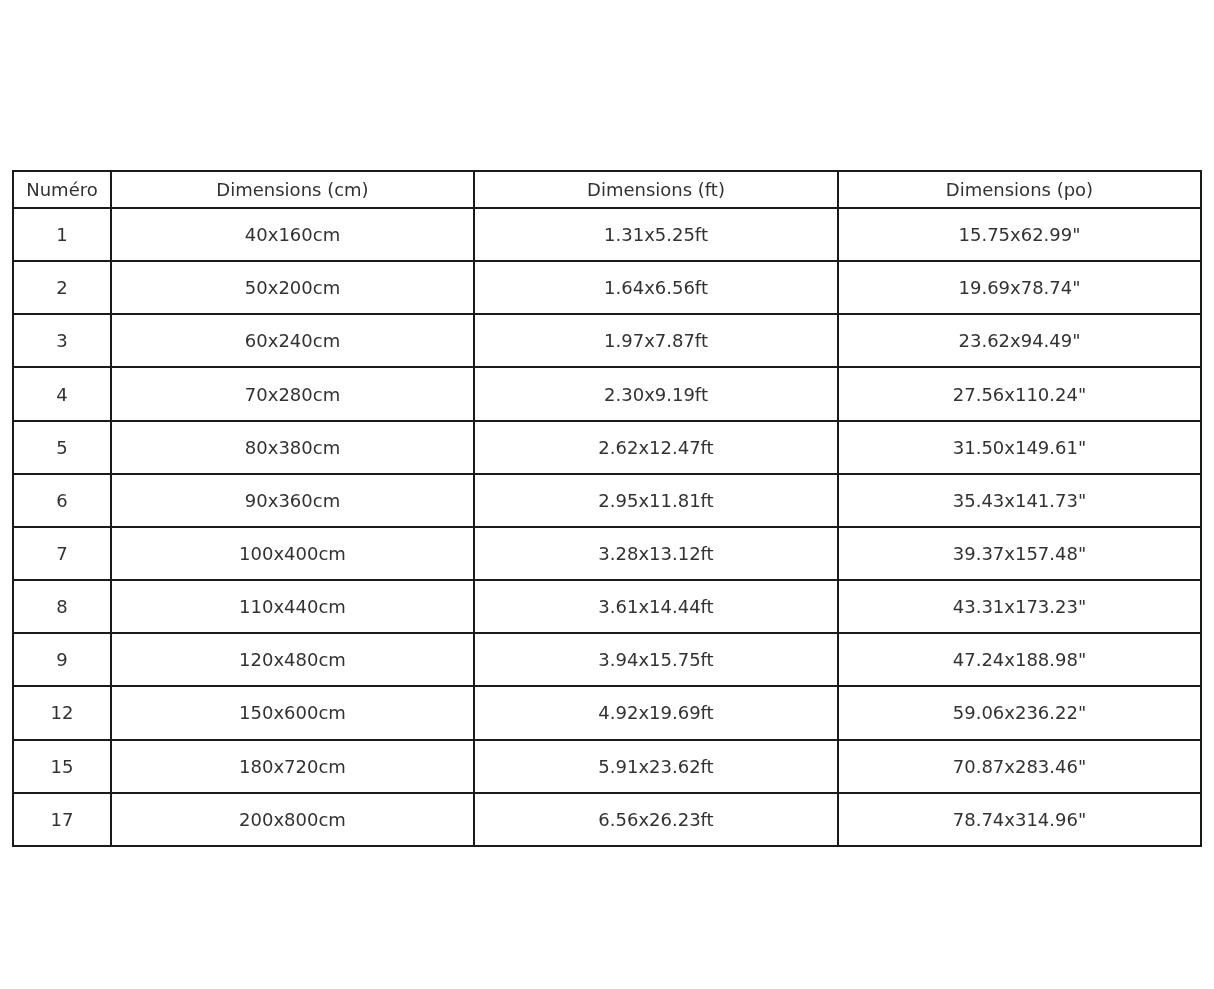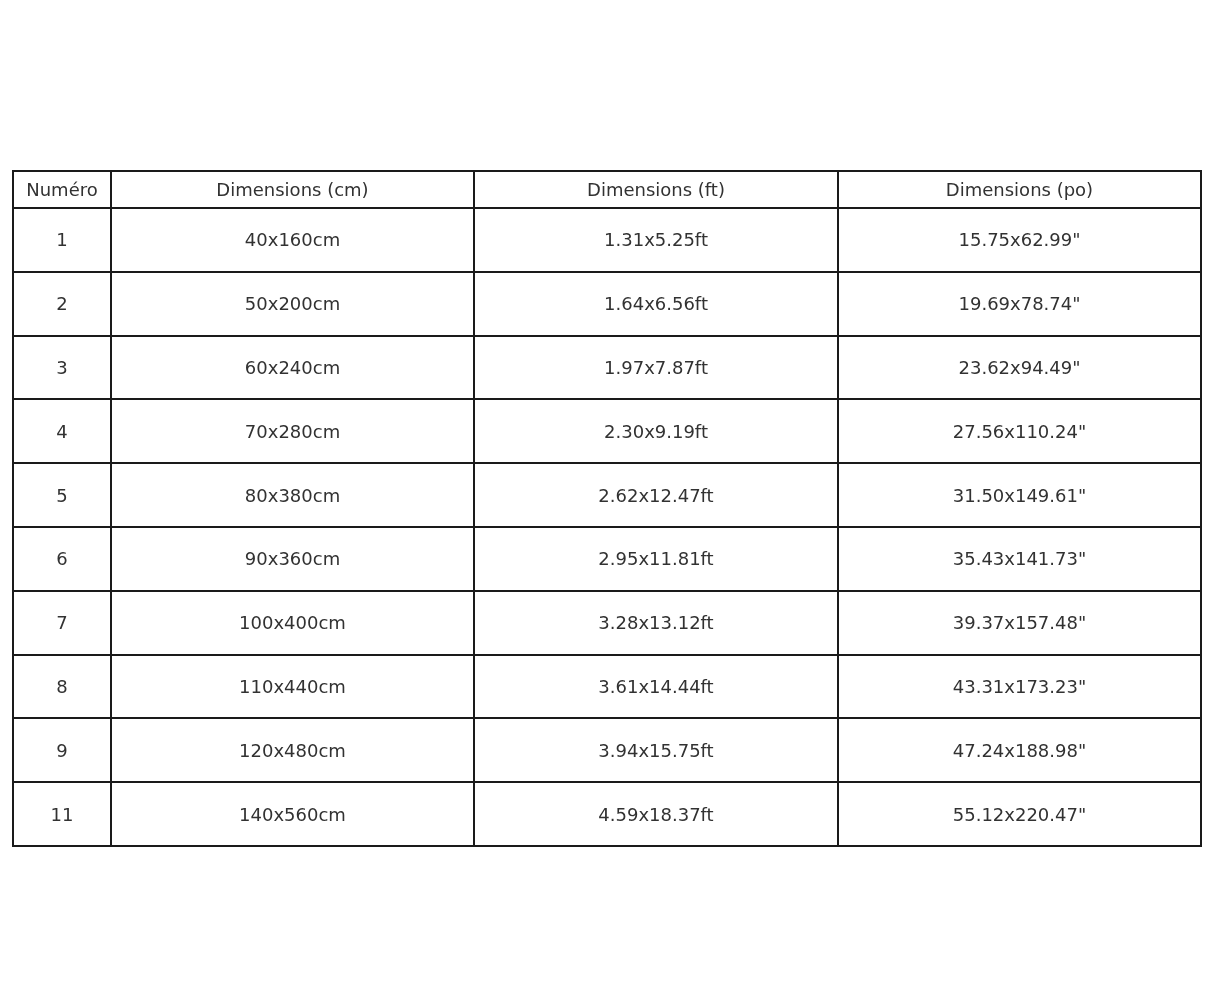--- a/index.html
+++ b/index.html
@@ -112,20 +112,32 @@
           <td>3.61x14.44ft</td>
           <td>43.31x173.23"</td>
         </tr>
         <tr>
           <td>9</td>
           <td>120x480cm</td>
           <td>3.94x15.75ft</td>
           <td>47.24x188.98"</td>
         </tr>
         <tr>
-          <td>11</td>
-          <td>140x560cm</td>
-          <td>4.59x18.37ft</td>
-          <td>55.12x220.47"</td>
+          <td>12</td>
+          <td>150x600cm</td>
+          <td>4.92x19.69ft</td>
+          <td>59.06x236.22"</td>
+        </tr>
+        <tr>
+          <td>15</td>
+          <td>180x720cm</td>
+          <td>5.91x23.62ft</td>
+          <td>70.87x283.46"</td>
+        </tr>
+        <tr>
+          <td>17</td>
+          <td>200x800cm</td>
+          <td>6.56x26.23ft</td>
+          <td>78.74x314.96"</td>
         </tr>
       </tbody>
   </table>
 </div>
 
 </body></html>

